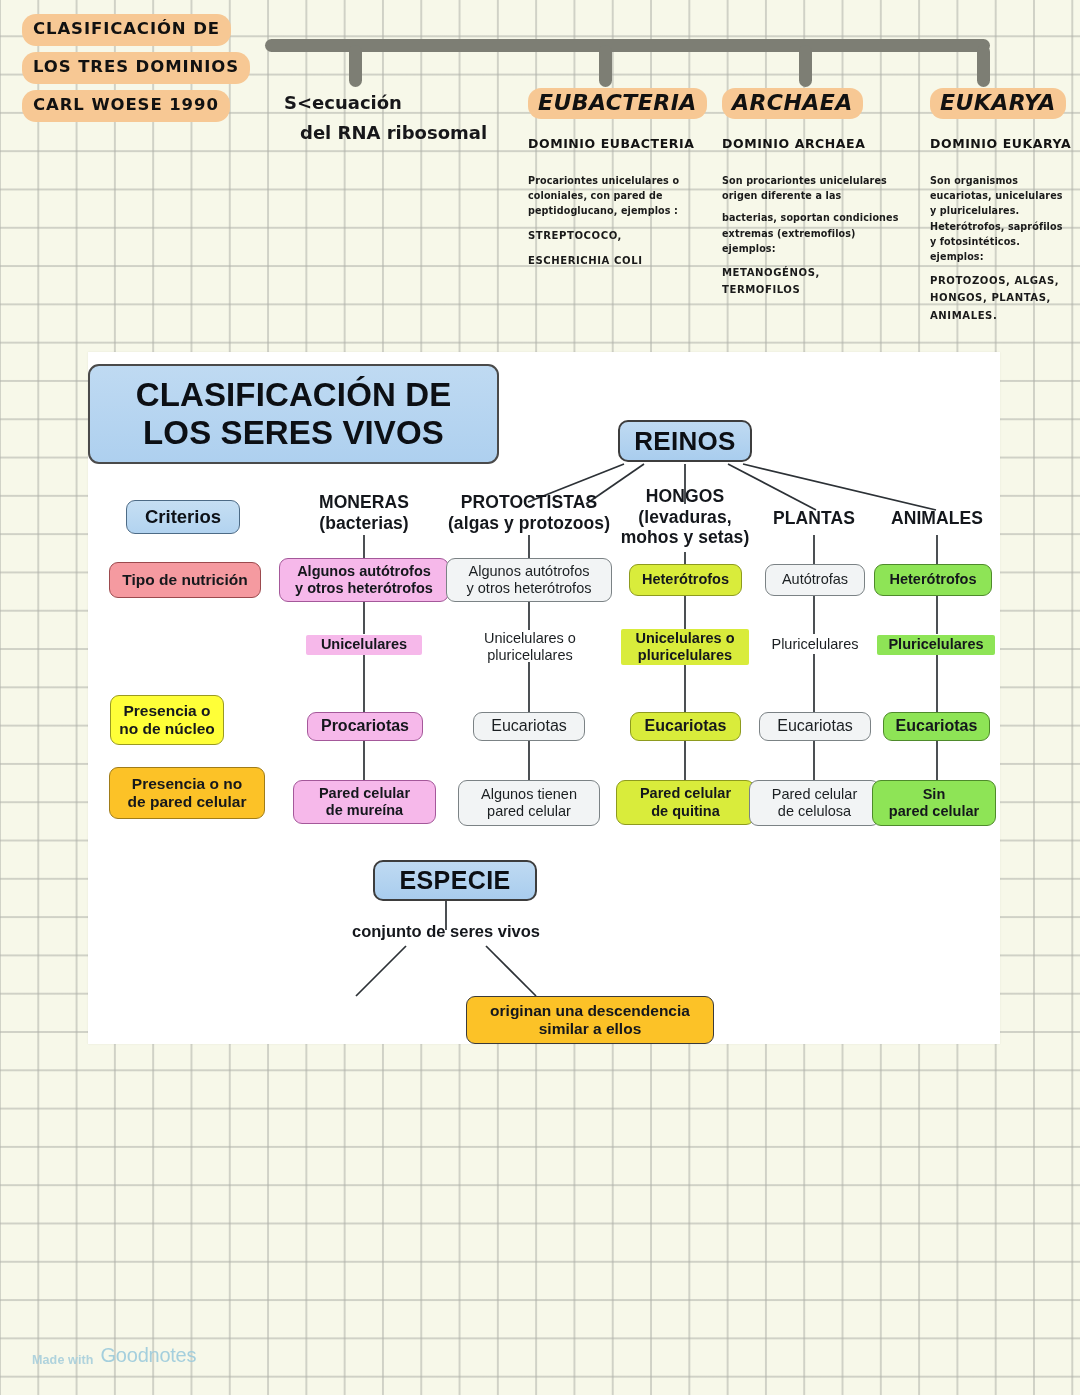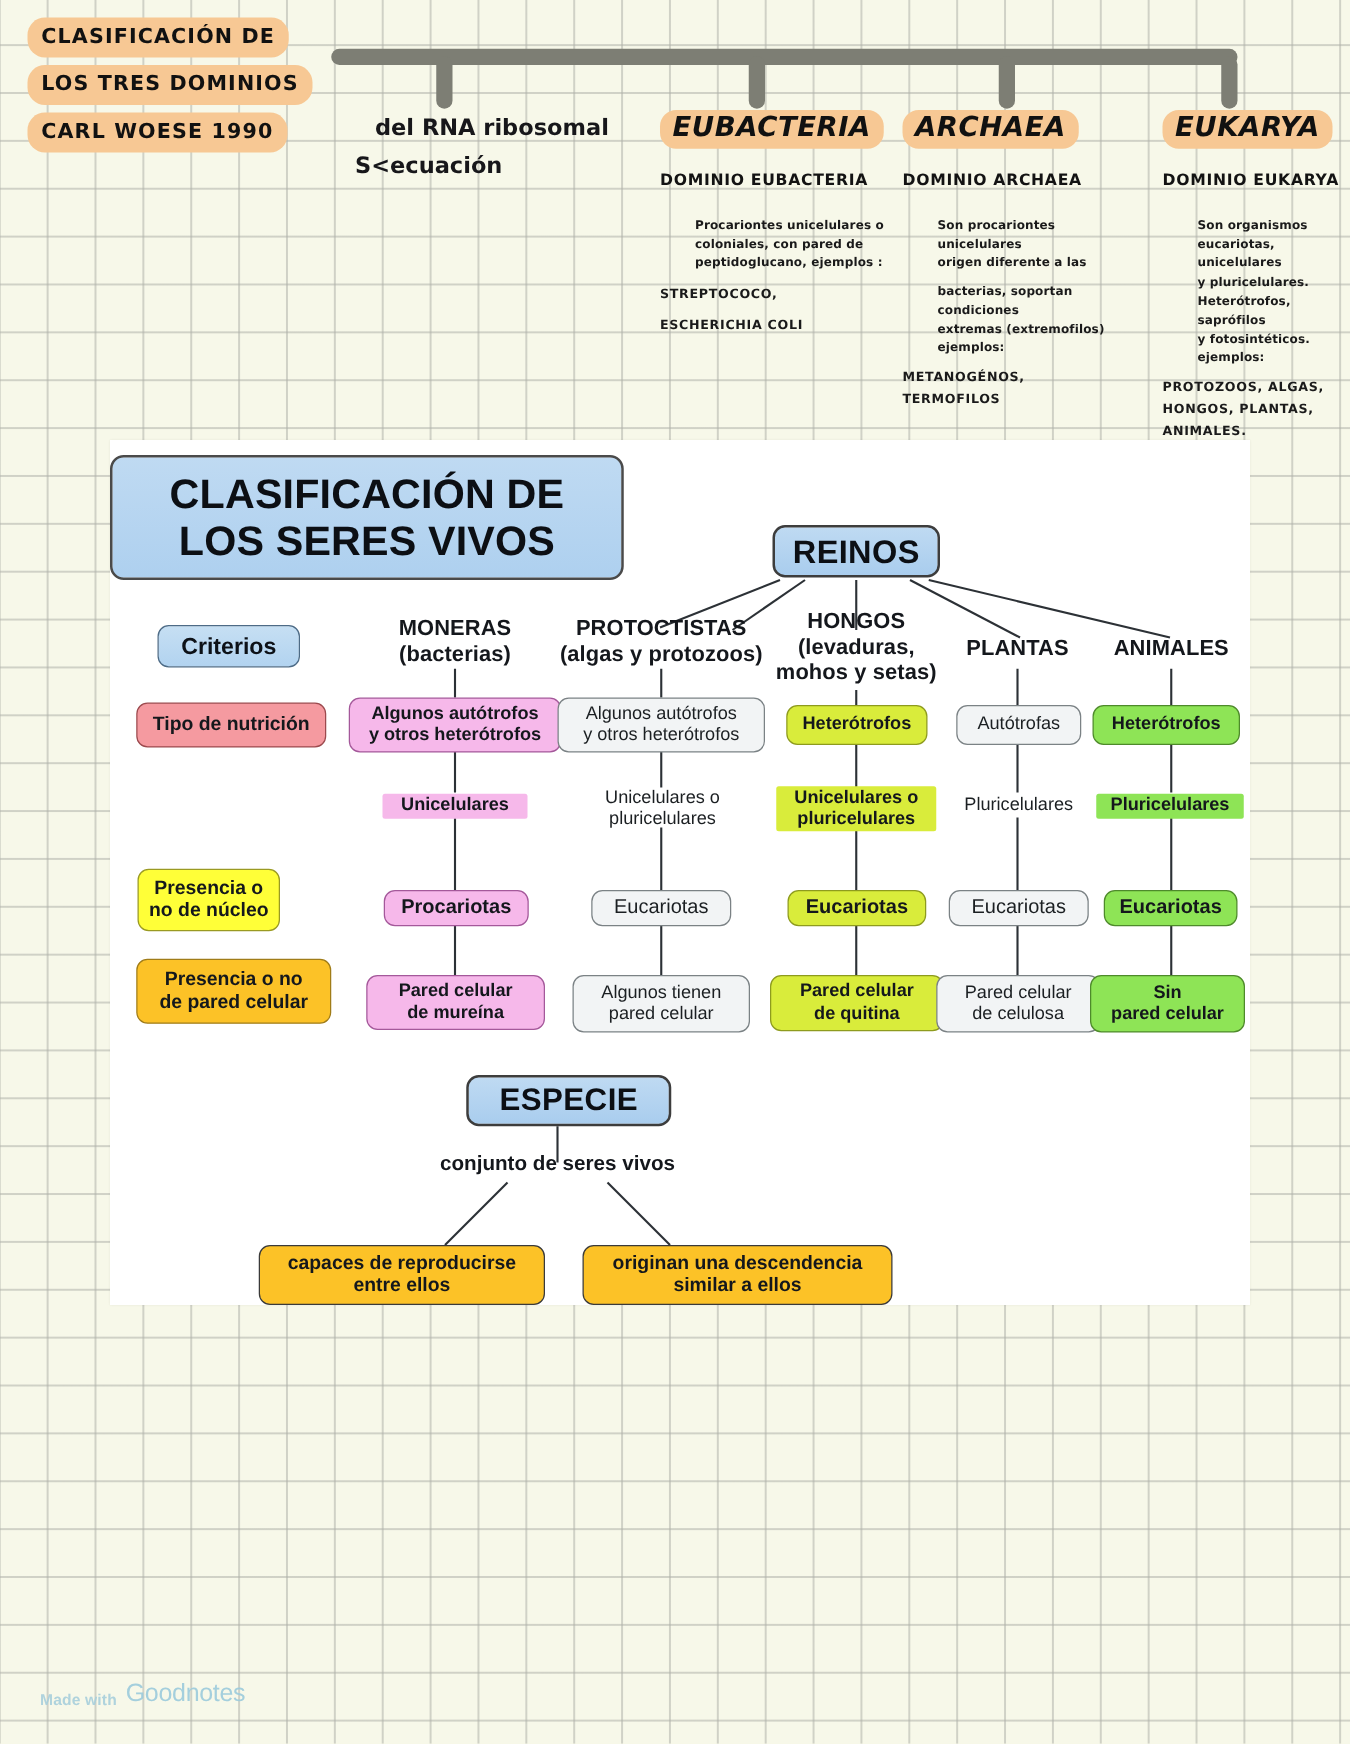--- a/index.html
+++ b/index.html
@@ -97,21 +97,21 @@
     color:#1a1a1a;
     margin-top:22px;
     letter-spacing:.012em;
   }
   .domain-body .caps{
     letter-spacing:.055em;
     font-size:10.1px;
     display:block;
     margin-top:9px;
   }
-  .domain-body .blk{ display:block;margin-left:28px; }
+  .domain-body .blk{ display:block; }
   .domain-body .sp{ display:block; height:7px; }
 
   
   #diagram-card{
     position:absolute;
     left:88px; top:352px;
     width:912px; height:692px;
     background:#ffffff;
     box-shadow:0 0 2px rgba(0,0,0,.07);
   }
@@ -243,22 +243,22 @@
 </head>
 <body>
 
 <div id="paper-grid"></div>
 
 <div class="hl-title" style="left:22px; top:14px;">CLASIFICACIÓN  DE</div>
 <div class="hl-title" style="left:22px; top:52px;">LOS TRES DOMINIOS</div>
 <div class="hl-title" style="left:22px; top:90px;">CARL WOESE  1990</div>
 
 <div id="hw-subtitle">
+  <div>S&lt;ecuación</div>
   <div style="padding-left:16px;">del RNA ribosomal</div>
-  <div>S&lt;ecuación</div>
 </div>
 
 <div id="domain-bar"></div>
 <div class="domain-drop" style="left:349px;"></div>
 <div class="domain-drop" style="left:599px;"></div>
 <div class="domain-drop" style="left:799px;"></div>
 <div class="domain-drop" style="left:977px;"></div>
 
 <div class="domain-col" style="left:528px; top:88px; width:180px;">
   <div class="domain-name">EUBACTERIA</div>
@@ -478,26 +478,20 @@
   </div>
   <div class="node green n-wall" style="left:784px; top:428px; width:124px; height:46px;">
     <div>
       <div>Sin</div>
       <div>pared celular</div>
     </div>
   </div>
 
   <div class="node" id="especie-box">ESPECIE</div>
   <div class="plainlabel" id="conjunto-label">conjunto de seres vivos</div>
-  <div class="node orange" style="left:119px; top:644px; width:229px; height:48px;">
-    <div>
-      <div>capaces de reproducirse</div>
-      <div>entre ellos</div>
-    </div>
-  </div>
   <div class="node orange" style="left:378px; top:644px; width:248px; height:48px;">
     <div>
       <div>originan una descendencia</div>
       <div>similar a ellos</div>
     </div>
   </div>
 
 </div>
 
 <div id="watermark">

